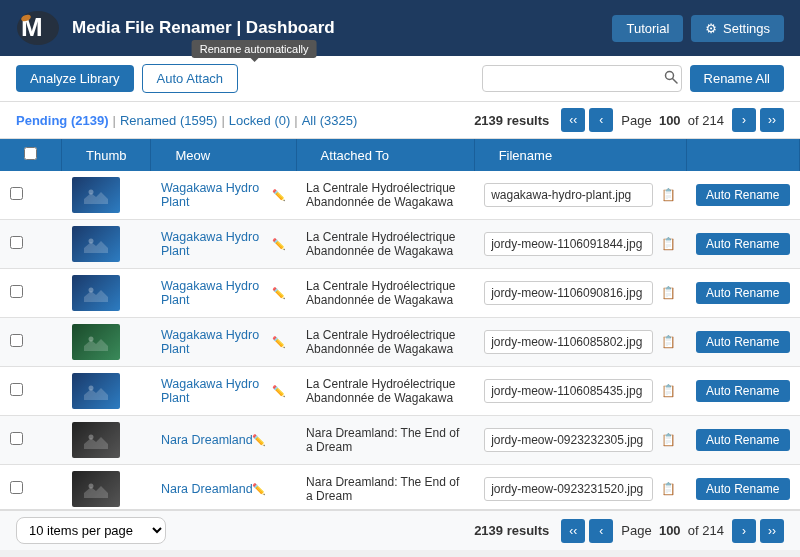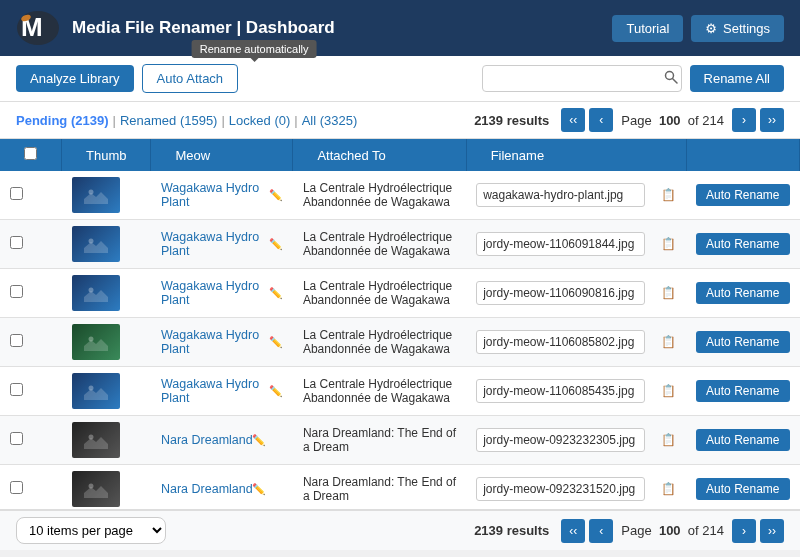--- a/index.html
+++ b/index.html
@@ -57,21 +57,21 @@
     td { padding: 6px 10px; vertical-align: middle; font-size: 12.5px; }
     td.td-check { width: 34px; }
     td.td-thumb { width: 70px; }
     td.td-title { width: 160px; }
     td.td-attached { width: 200px; font-size: 12px; color: #333; }
     td.td-filename { }
     .thumb-placeholder { width: 48px; height: 36px; background: #ccc; border-radius: 2px; display: flex; align-items: center; justify-content: center; overflow: hidden; }
     .title-cell { display: flex; align-items: center; }
     .title-text { color: #2271b1; font-weight: 500; font-size: 12.5px; }
     .edit-icon { color: #2271b1; font-size: 11px; cursor: pointer; }
-    .filename-cell { display: flex; align-items: center; gap: 16px; }
+    .filename-cell { display: flex; align-items: center; gap: 8px; }
     .filename-input { border: 1px solid #ccc; border-radius: 3px; padding: 4px 6px; font-size: 12px; flex: 1; color: #333; }
     .copy-icon { color: #666; cursor: pointer; font-size: 12px; }
     .btn-auto-rename { background: #2271b1; color: #fff; border: none; border-radius: 3px; padding: 4px 10px; font-size: 12px; cursor: pointer; white-space: nowrap; }
 
     
     .footer-bar { background: #f8f9fa; border-top: 2px solid #ddd; padding: 6px 16px; display: flex; align-items: center; justify-content: space-between; }
     .per-page-select { border: 1px solid #ccc; border-radius: 8px; padding: 4px 8px; font-size: 13px; cursor: pointer; background: #fff; }
 
     
     .thumb-blue { background: linear-gradient(135deg, #1a3a6b 0%, #2d7cc1 100%); }

